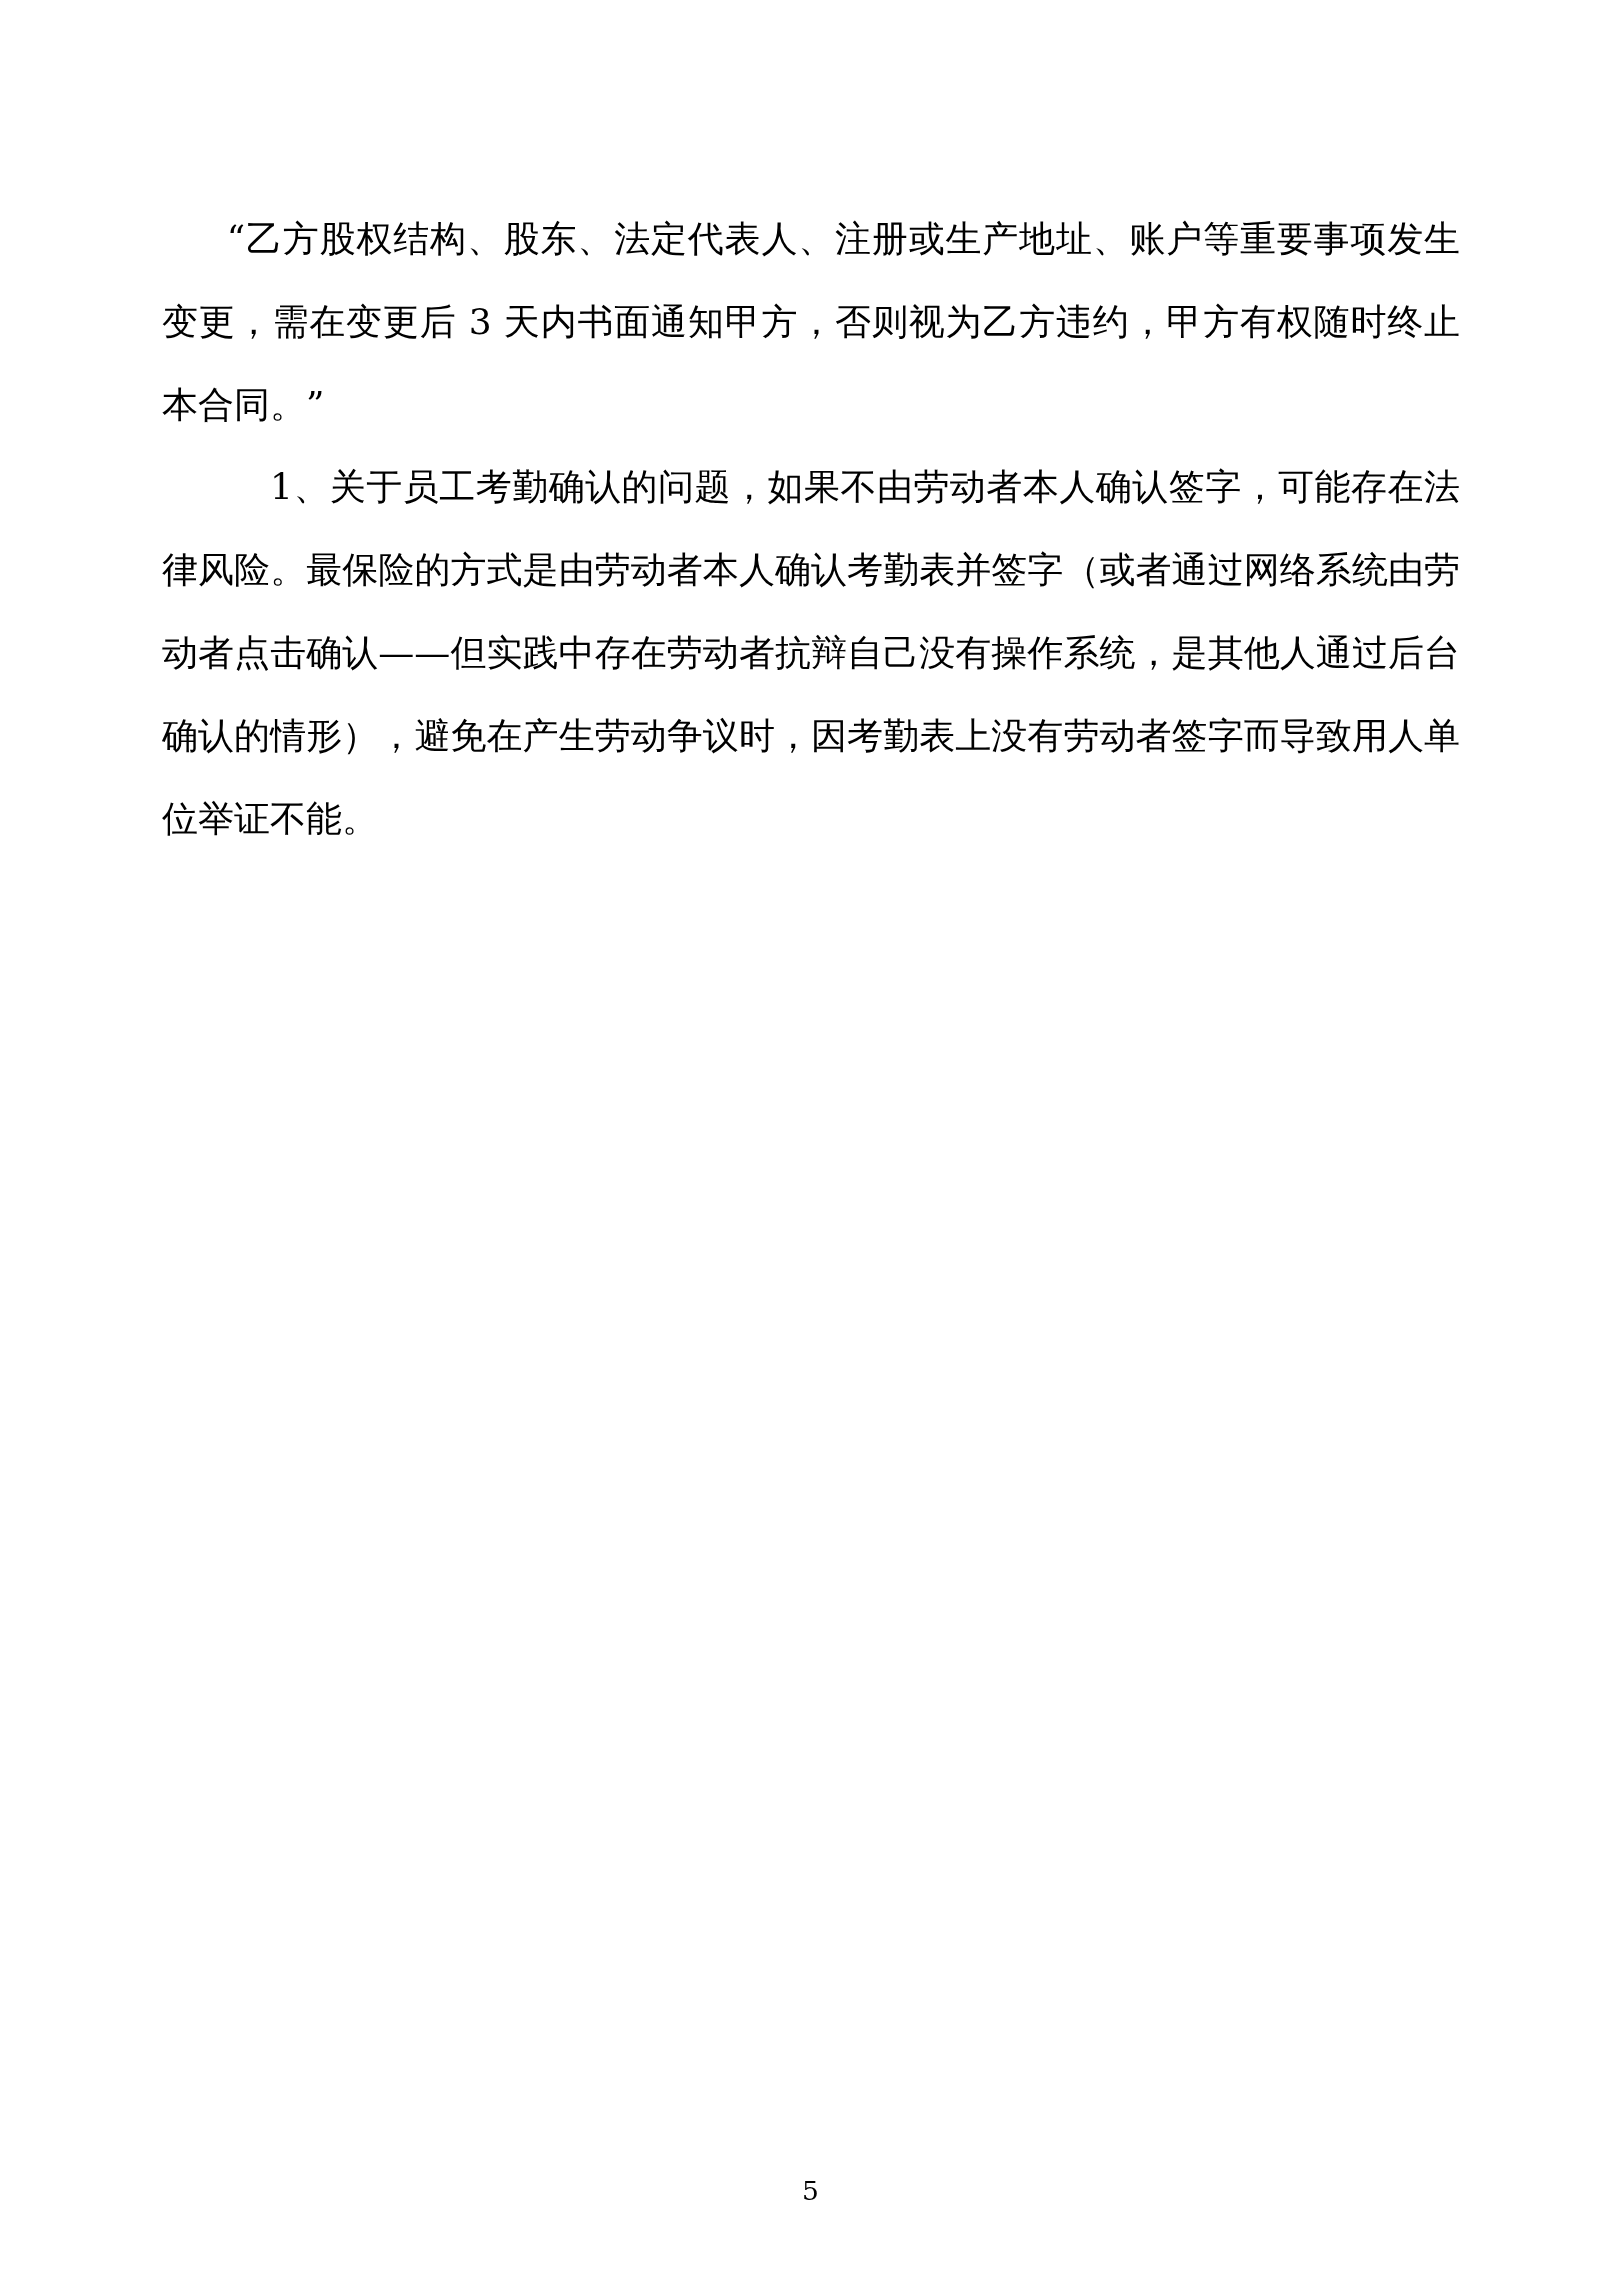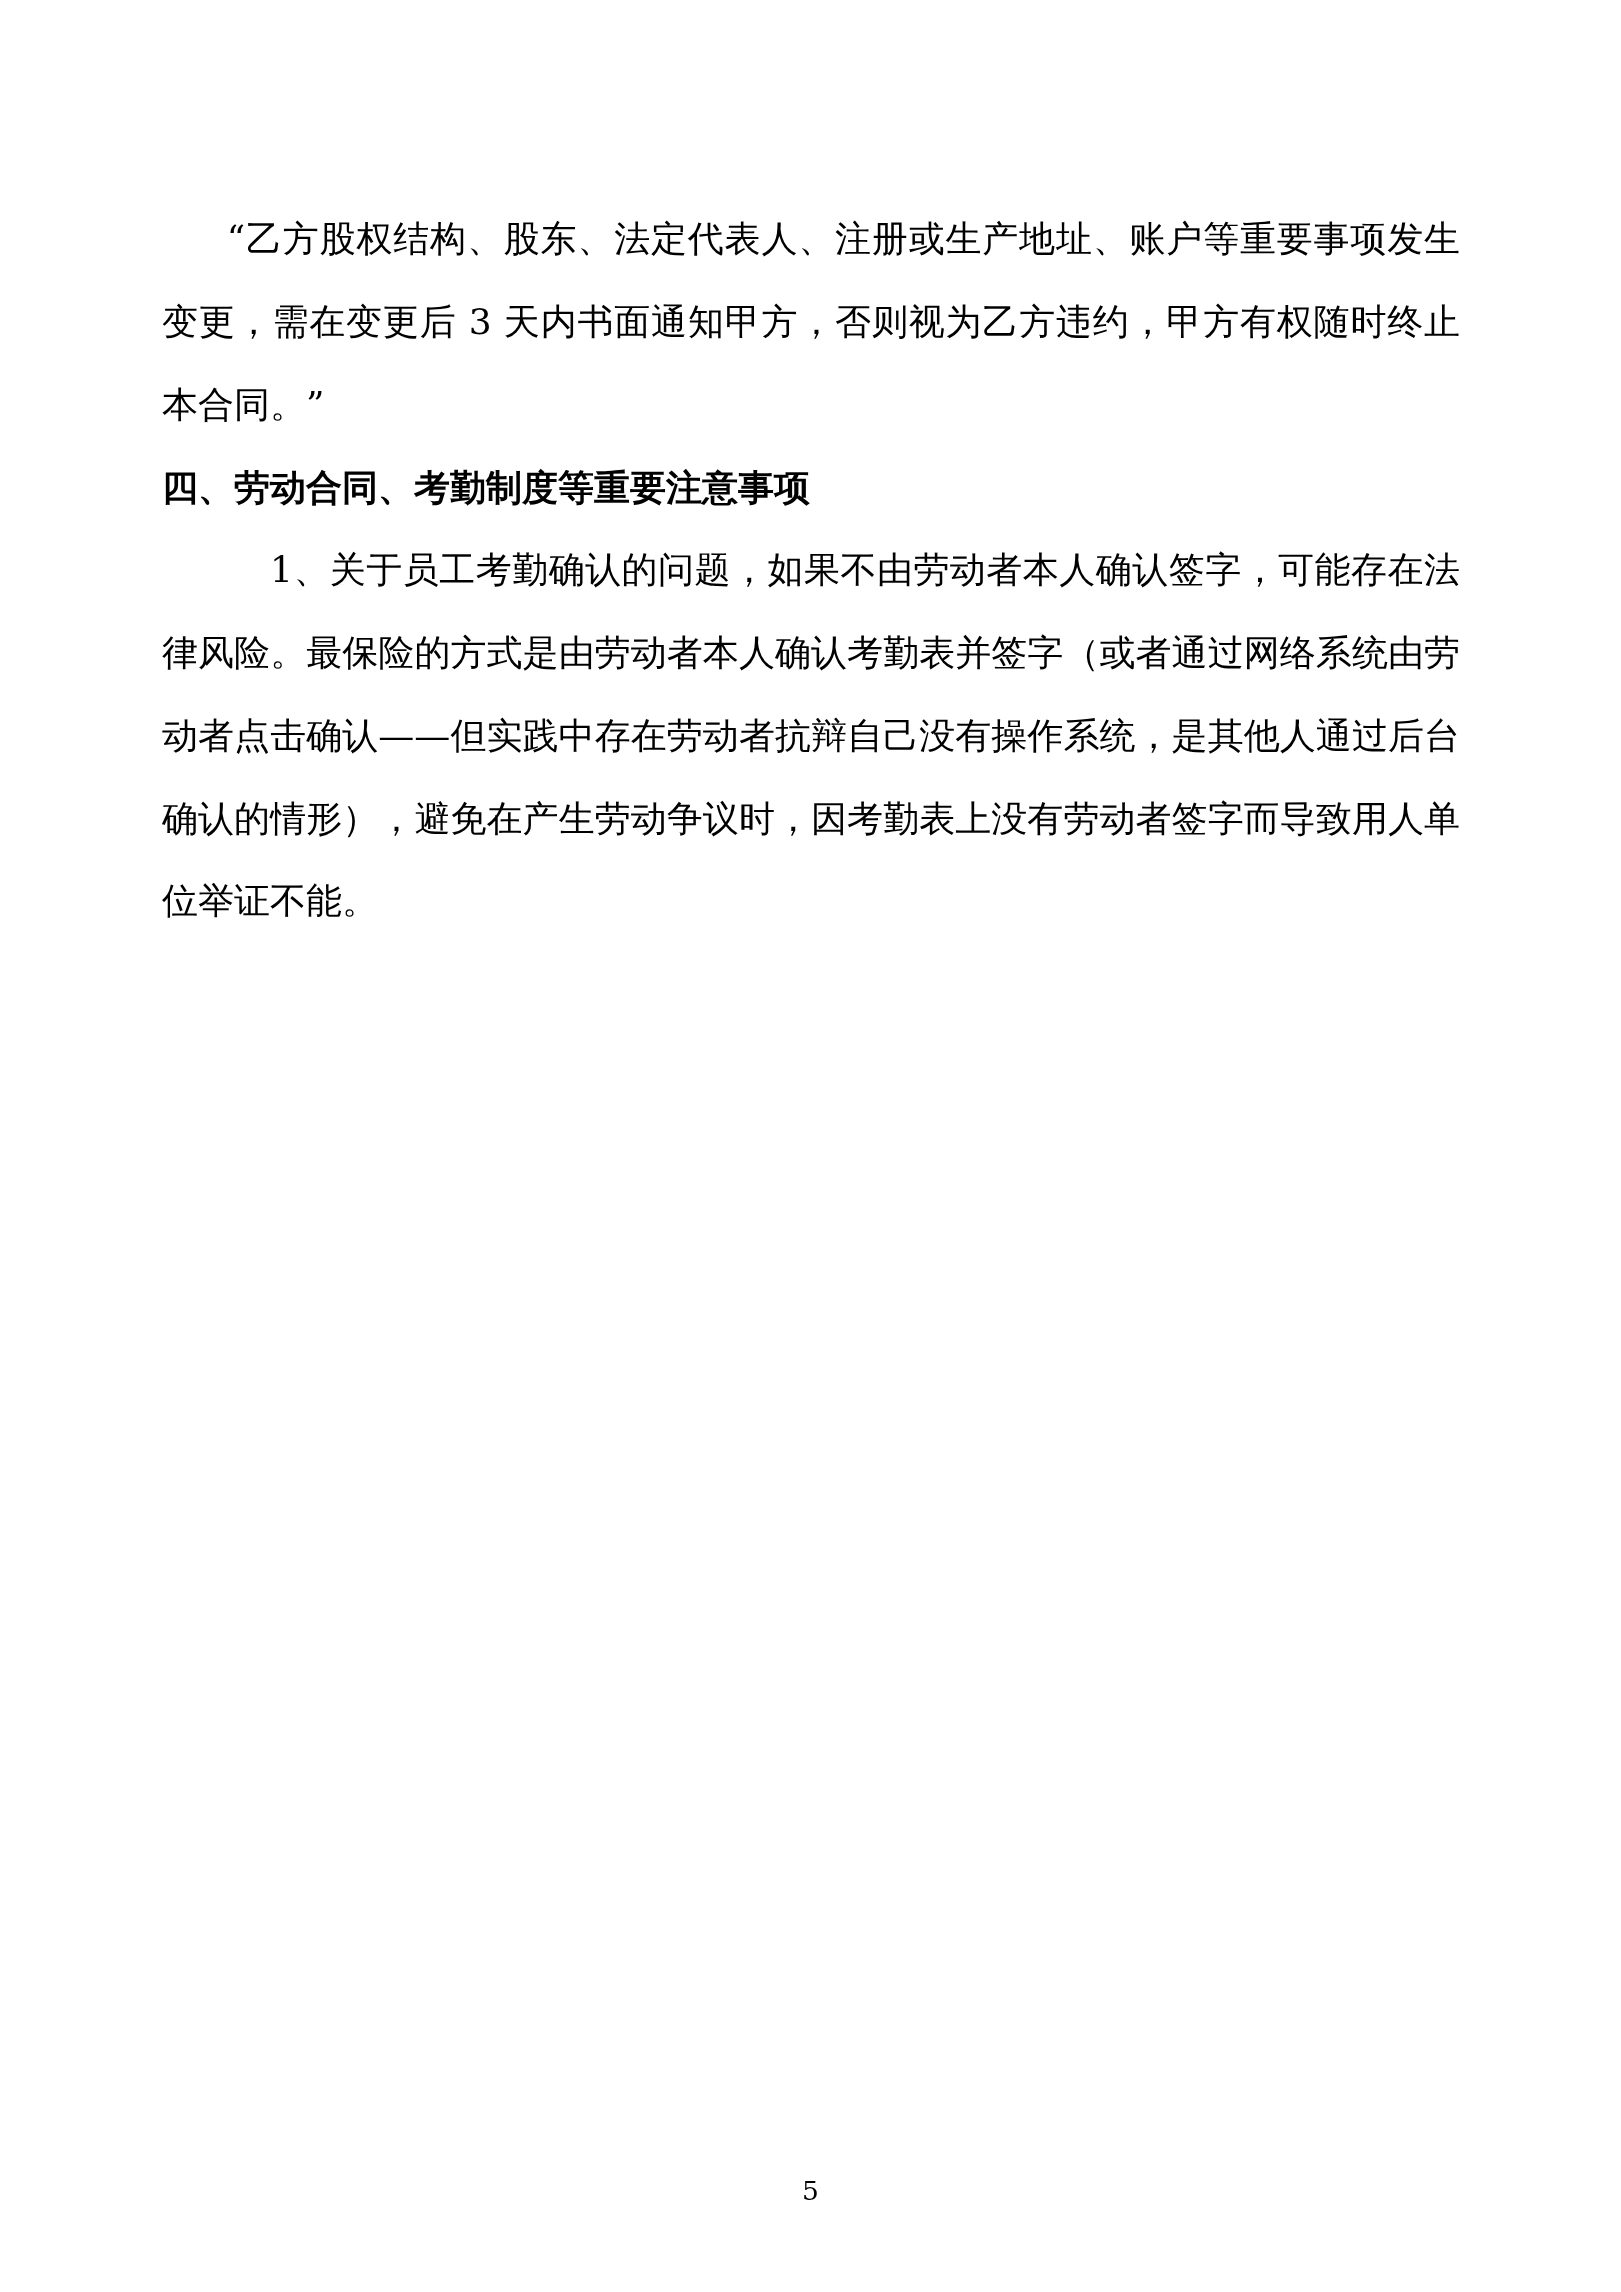--- a/index.html
+++ b/index.html
@@ -59,21 +59,20 @@
     color: #000000;
   }
 </style>
 </head>
 <body>
 
 <div class="page">
 
   <p class="quote-para">“乙方股权结构、股东、法定代表人、注册或生产地址、账户等重要事项发生变更，需在变更后 3 天内书面通知甲方，否则视为乙方违约，甲方有权随时终止本合同。”</p>
 
-  <p class="section-heading">四、劳动合同、考勤制度等重要注意事项</p>
 
 
   <p class="body-para-2">1、关于员工考勤确认的问题，如果不由劳动者本人确认签字，可能存在法律风险。最保险的方式是由劳动者本人确认考勤表并签字（或者通过网络系统由劳动者点击确认——但实践中存在劳动者抗辩自己没有操作系统，是其他人通过后台确认的情形），避免在产生劳动争议时，因考勤表上没有劳动者签字而导致用人单位举证不能。</p>
 
 
   <div class="page-footer">5</div>
 
 </div>
 
 

